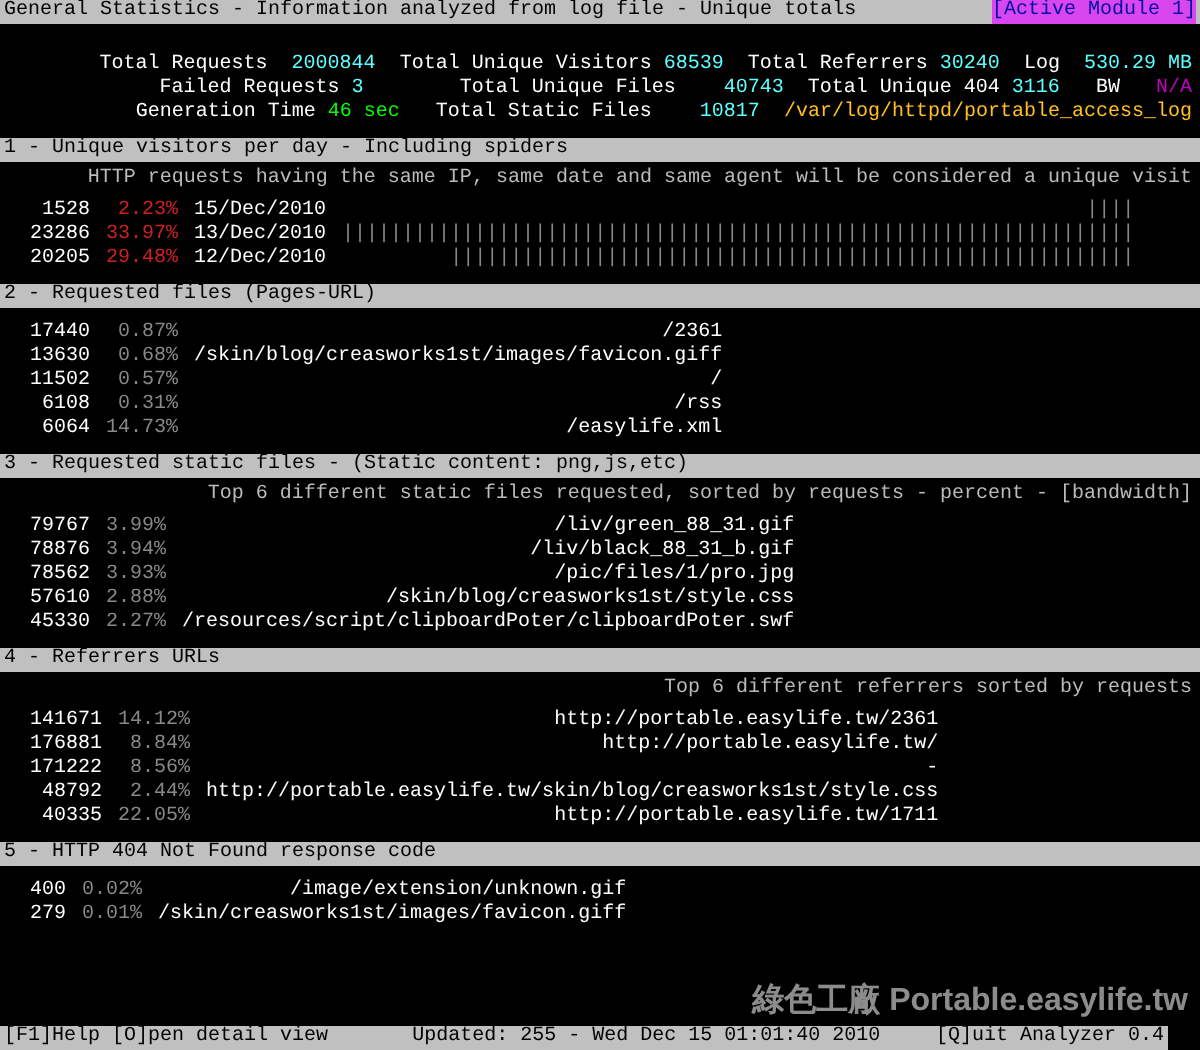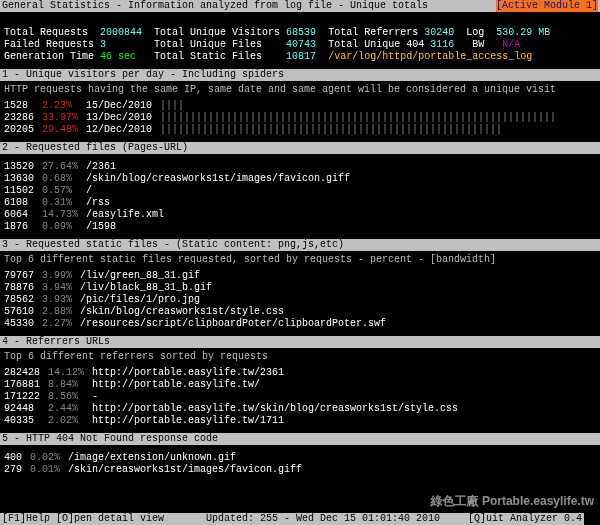--- a/index.html
+++ b/index.html
@@ -16,40 +16,40 @@
   }
   .hdr {
     background: #c0c0c0;
     color: #000;
     padding: 0 2px;
     white-space: nowrap;
     overflow: hidden;
   }
   .hdr .mod {
     color: #0010a0;
-    background: #f97316;
+    background: #d946ef;
     float: right;
   }
-  .block { padding: 3px 4px 6px 4px; }
+  .block { padding: 3px 4px 6px 15px; text-align: right; }
   .cyan { color: #5cffff; }
   .grn { color: #00ff00; }
   .red { color: #d02020; }
   .ylw { color: #ffc020; }
   .na  { color: #c000c0; }
   .gray { color: #888; }
   .bar { color: #888; }
   .ws { white-space: pre; }
   .desc { color: #bbb; }
   .watermark {
     position: absolute;
     right: 6px;
     bottom: 18px;
     color: rgba(255,255,255,0.55);
     font-family: sans-serif;
-    font-size: 12px;
+    font-size: 16px;
     font-weight: bold;
   }
   table.t { border-collapse: collapse; }
   table.t td { padding: 0 8px 0 0; white-space: pre; }
 </style>
 </head>
 <body>
 
 <div class="hdr">
   <span class="mod">[Active Module 1]</span>
@@ -89,22 +89,22 @@
 </tbody>
     </table>
 </div>
 
 <div class="hdr">2 - Requested files (Pages-URL)</div>
 <div class="block">
 <div style="height:4px"></div>
 <table class="t">
 <tbody>
         <tr>
-          <td>13520</td>
-          <td class="gray">27.64%</td>
+          <td>17440</td>
+          <td class="gray">0.87%</td>
           <td>/2361</td>
         </tr>
 <tr>
           <td>13630</td>
           <td class="gray">0.68%</td>
           <td>/skin/blog/creasworks1st/images/favicon.giff</td>
         </tr>
 <tr>
           <td>11502</td>
           <td class="gray">0.57%</td>
@@ -113,25 +113,20 @@
 <tr>
           <td>6108</td>
           <td class="gray">0.31%</td>
           <td>/rss</td>
         </tr>
 <tr>
           <td>6064</td>
           <td class="gray">14.73%</td>
           <td>/easylife.xml</td>
         </tr>
-<tr>
-          <td>1876</td>
-          <td class="gray">0.09%</td>
-          <td>/1598</td>
-        </tr>
 </tbody>
     </table>
 </div>
 
 <div class="hdr">3 - Requested static files - (Static content: png,js,etc)</div>
 <div class="block">
 <div class="desc">Top 6 different static files requested, sorted by requests - percent - [bandwidth]</div>
 <div style="height:4px"></div>
 <table class="t">
 <tbody>
@@ -164,42 +159,42 @@
     </table>
 </div>
 
 <div class="hdr">4 - Referrers URLs</div>
 <div class="block">
 <div class="desc">Top 6 different referrers sorted by requests</div>
 <div style="height:4px"></div>
 <table class="t">
 <tbody>
         <tr>
-          <td>282428</td>
+          <td>141671</td>
           <td class="gray">14.12%</td>
           <td>http://portable.easylife.tw/2361</td>
         </tr>
 <tr>
           <td>176881</td>
           <td class="gray">8.84%</td>
           <td>http://portable.easylife.tw/</td>
         </tr>
 <tr>
           <td>171222</td>
           <td class="gray">8.56%</td>
           <td>-</td>
         </tr>
 <tr>
-          <td>92448</td>
+          <td>48792</td>
           <td class="gray">2.44%</td>
           <td>http://portable.easylife.tw/skin/blog/creasworks1st/style.css</td>
         </tr>
 <tr>
           <td>40335</td>
-          <td class="gray">2.02%</td>
+          <td class="gray">22.05%</td>
           <td>http://portable.easylife.tw/1711</td>
         </tr>
 </tbody>
     </table>
 </div>
 
 <div class="hdr">5 - HTTP 404 Not Found response code</div>
 <div class="block">
 <div style="height:4px"></div>
 <table class="t">

